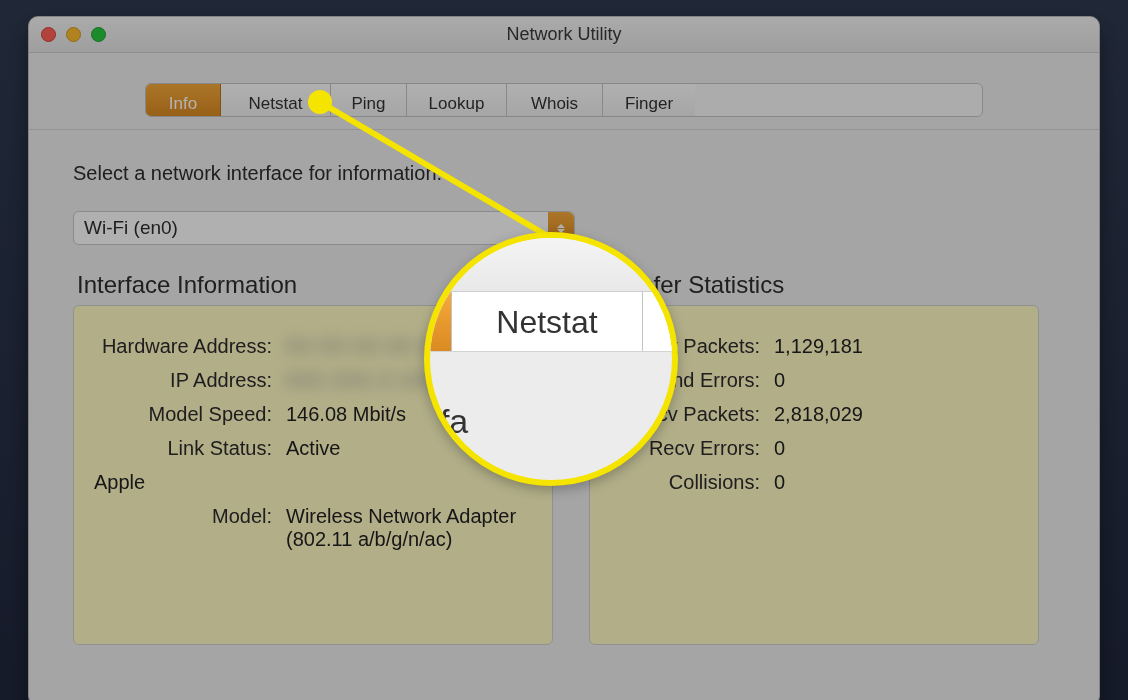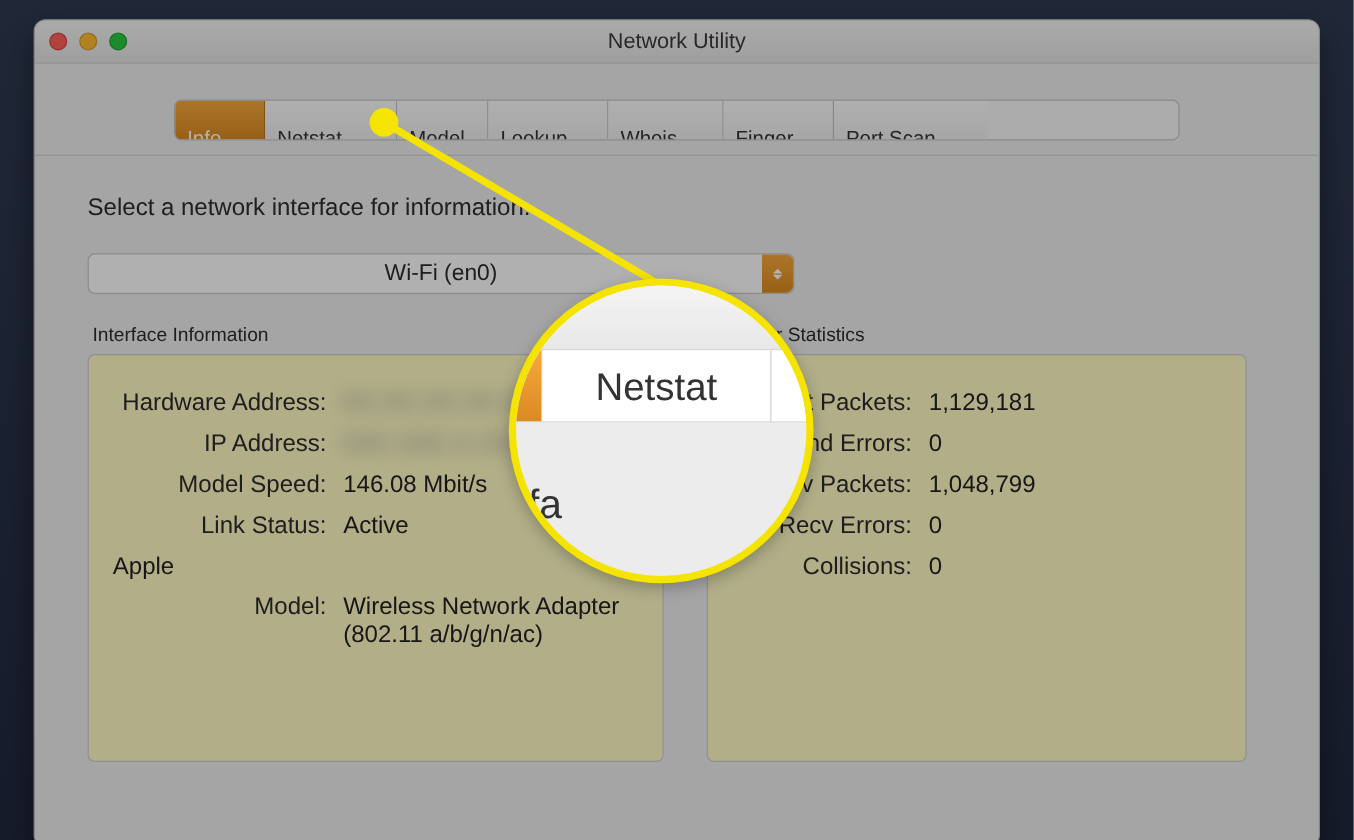--- a/index.html
+++ b/index.html
@@ -58,61 +58,60 @@
     width:838px;
     border:1px solid #c3c3c3;
     border-radius:6px;
     overflow:hidden;
     background:#f6f6f6;
   }
   .tab {
     flex:0 0 auto;
     height:32px;
     line-height:32px;
-    text-align:left;
+    text-align:center;
     font-size:17px;
     color:#333;
     border-right:1px solid #c3c3c3;
     background: linear-gradient(180deg,#fcfcfc 0%,#eeeeee 100%);
     cursor:pointer;
-    padding:16px 10px;
+    padding:4px 10px;
   }
   .tab:last-child{border-right:none;}
   .tab.w1{width:75px}.tab.w2{width:110px}.tab.w3{width:76px}.tab.w4{width:100px}.tab.w5{width:140px}.tab.w6{width:96px}.tab.w7{width:92px}.tab.w8{width:128px}
   .tab.active {
     background: linear-gradient(180deg,#f6a93b 0%, #d98a22 100%);
     color:#fff;
     border-right:1px solid #b77820;
   }
 
   .content { padding:18px 50px 18px 44px; font-size:20px; color:#2d2d2d;}
   .instruction { margin:14px 0 26px 0; }
   .select {
-    width:589px; height:34px;
+    width:502px; height:34px;
     border:1px solid #c7c7c7;
     background:#fdfdfd;
     border-radius:6px;
     display:flex; align-items:center;
     padding:0 10px;
     font-size:19px;
     position:relative;
-    justify-content:center;
   }
   .select-arrow{
     position:absolute; right:0; top:0; height:100%; width:26px;
     border-top-right-radius:6px; border-bottom-right-radius:6px;
     background:linear-gradient(180deg,#f6a93b 0%, #d98a22 100%);
     display:flex; flex-direction:column; align-items:center; justify-content:center; gap:1px;
   }
   .arr{width:0;height:0;border-left:4px solid transparent;border-right:4px solid transparent;}
   .arr-up{border-bottom:4px solid #fff;}
   .arr-down{border-top:4px solid #fff;}
 
   .panels { display:flex; gap:36px; margin-top:18px;}
-  .panel-title{ font-size:16px; margin:8px 0 6px 4px;}
+  .panel-title{ font-size:24px; margin:8px 0 6px 4px;}
   .panel {
     border:1px solid #d0d0d0; border-radius:6px; background:#fef9c3;
     padding:18px 20px 28px 20px; width:480px; height:340px;
   }
   .panel-right{width:450px;}
   .row{display:flex; gap:14px; font-size:20px; margin:11px 0;}
   .label{width:178px; text-align:right; color:#2c2c2c;}
   .value{color:#222;}
   .blur{ filter: blur(7px); color:#999; letter-spacing:2px;}
   .panel-right .label{width:150px;}
@@ -164,25 +163,24 @@
       <div class="tl tl-min"></div>
       <div class="tl tl-zoom"></div>
     </div>
     <span>Network Utility</span>
   </div>
 
   <div class="tabbar-wrap">
     <div class="tabbar">
       <div class="tab w1 active">Info</div>
       <div class="tab w2">Netstat</div>
-      <div class="tab w3">Model</div>
+      <div class="tab w3">Ping</div>
       <div class="tab w4">Lookup</div>
       <div class="tab w6">Whois</div>
       <div class="tab w7">Finger</div>
-      <div class="tab w8">Port Scan</div>
     </div>
   </div>
 
   <div class="content">
     <div class="instruction">Select a network interface for information.</div>
 
     <div class="select">
       <span>Wi-Fi (en0)</span>
       <span class="select-arrow">
         <span class="arr arr-up"></span>
@@ -225,21 +223,21 @@
           <div class="row">
               <span class="label">Sent Packets:</span>
               <span class="value">1,129,181</span>
             </div>
           <div class="row">
               <span class="label">Send Errors:</span>
               <span class="value">0</span>
             </div>
           <div class="row">
               <span class="label">Recv Packets:</span>
-              <span class="value">1,048,799</span>
+              <span class="value">2,818,029</span>
             </div>
           <div class="row">
               <span class="label">Recv Errors:</span>
               <span class="value">0</span>
             </div>
           <div class="row">
               <span class="label">Collisions:</span>
               <span class="value">0</span>
             </div>
         </div>

